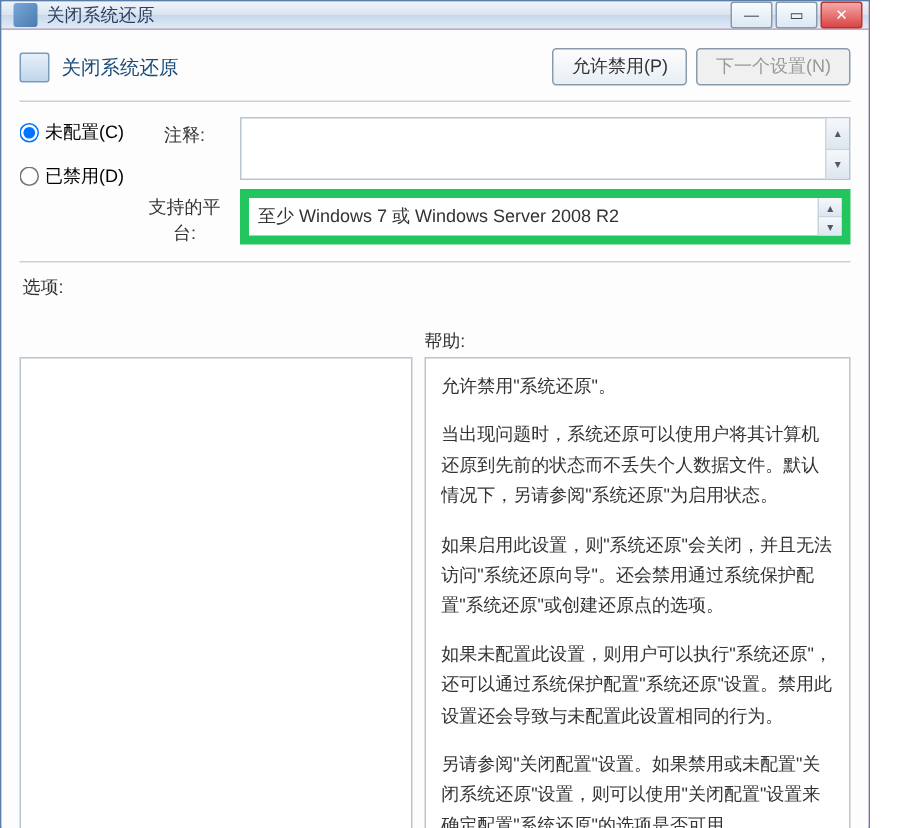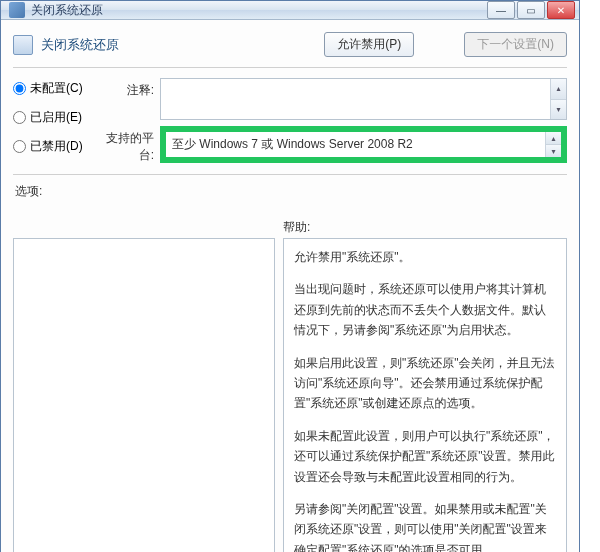--- a/index.html
+++ b/index.html
@@ -82,21 +82,21 @@
     .header-nav { display: flex; gap: 6px; }
     .nav-btn {
       padding: 3px 12px;
       border: 1px solid #8a9aad;
       background: linear-gradient(to bottom, #fdfdfd, #e8eef5);
       border-radius: 3px;
       color: #333;
       cursor: pointer;
       font-size: 12px;
     }
-    .nav-btn.disabled { color: #999; background: #f0f0f0; cursor: default; margin-left: 44px; }
+    .nav-btn.disabled { color: #999; background: #f0f0f0; cursor: default; }
     .config-row {
       display: flex;
       padding: 10px 0;
       border-bottom: 1px solid #d0d0d0;
       gap: 1px;
     }
     .radio-col {
       width: 78px;
       display: flex;
       flex-direction: column;
@@ -110,21 +110,21 @@
       cursor: pointer;
     }
     .radio-item input { cursor: pointer; }
     .fields-col {
       flex: 1;
       display: flex;
       flex-direction: column;
       gap: 6px;
     }
     .field-row { display: flex; align-items: flex-start; gap: 6px; }
-    .field-label { width: 62px; text-align: right; padding-top: 4px; color: #333; }
+    .field-label { width: 62px; text-align: center; padding-top: 4px; color: #333; }
     .field-input {
       flex: 1;
       border: 1px solid #b8c4d0;
       background: #fff;
       min-height: 42px;
       padding: 4px 6px;
       position: relative;
     }
     .platform-box {
       flex: 1;
@@ -216,24 +216,20 @@
         <button class="nav-btn">允许禁用(P)</button>
         <button class="nav-btn disabled">下一个设置(N)</button>
       </div>
     </div>
 
     <div class="config-row">
       <div class="radio-col">
         <label class="radio-item">
           <input type="radio" name="state" checked="" style="">
           <span>未配置(C)</span>
-        </label>
-        <label class="radio-item">
-          <input type="radio" name="state" style="">
-          <span>已启用(E)</span>
         </label>
         <label class="radio-item">
           <input type="radio" name="state" style="">
           <span>已禁用(D)</span>
         </label>
       </div>
       <div class="fields-col">
         <div class="field-row">
           <div class="field-label">注释:</div>
           <div class="field-input">

